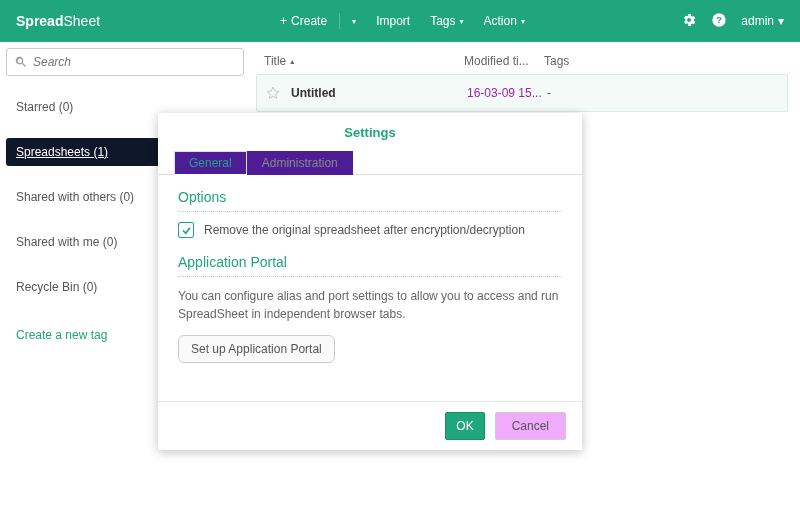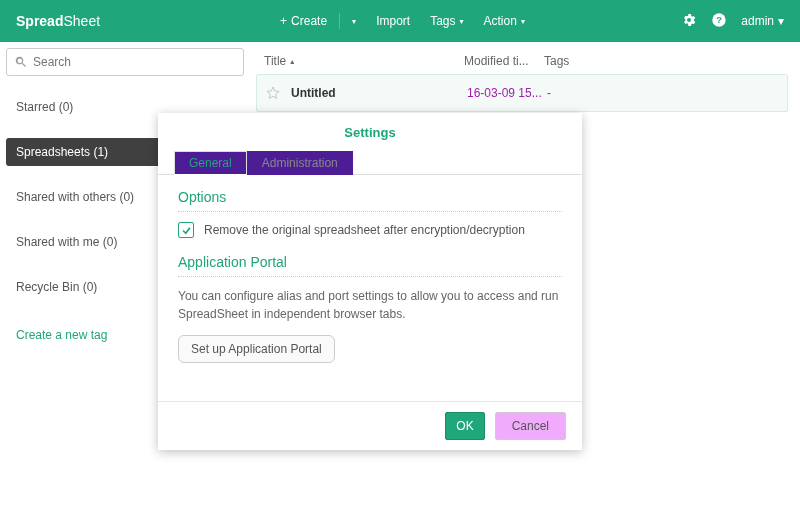--- a/index.html
+++ b/index.html
@@ -13,23 +13,23 @@
   .tb-btn .caret { font-size: 8px; }
   .divider { width: 1px; background: rgba(255,255,255,0.25); height: 16px; margin: 0 2px; }
   .tb-right { margin-left: auto; display: flex; align-items: center; gap: 14px; }
   .tb-icon svg { width: 16px; height: 16px; fill: #fff; }
   .tb-user { color: #fff; font-size: 12px; display: flex; align-items: center; gap: 4px; cursor: pointer; }
 
   .main { display: flex; height: calc(522px - 42px); }
   .sidebar { width: 250px; padding: 6px 6px; }
   .search-wrap { position: relative; margin-bottom: 6px; }
   .search-wrap svg { position: absolute; left: 8px; top: 50%; transform: translateY(-50%); width: 14px; height: 14px; fill: #999; }
-  .search-input { width: 100%; height: 28px; padding: 4px 8px 4px 26px; border: 1px solid #ccc; border-radius: 3px; font-size: 12px; color: #7f1d1d; }
+  .search-input { width: 100%; height: 28px; padding: 4px 8px 4px 26px; border: 1px solid #ccc; border-radius: 3px; font-size: 12px; font-style: italic; color: #7f1d1d; }
   .nav-item { padding: 7px 10px; color: #555; cursor: pointer; border-radius: 3px; margin: 17px 0; }
-  .nav-item.active { background: #404040; color: #fff; }
+  .nav-item.active { background: #0f172a; color: #fff; text-decoration: underline; }
   .create-tag { color: #1fa67a; padding: 10px 10px; cursor: pointer; margin-top: 6px; }
 
   .content { flex: 1; padding: 6px 12px 6px 6px; }
   .list-header { display: flex; padding: 6px 8px; color: #666; font-size: 12px; }
   .col-title { flex: 0 0 200px; display: flex; align-items: center; gap: 4px; }
   .col-mod { flex: 0 0 80px; }
   .col-tags { flex: 1; }
   .sort-caret { font-size: 8px; }
   .list-row { display: flex; align-items: center; padding: 10px 8px; background: #f3faf7; border: 1px solid #d6ece3; border-radius: 2px; }
   .star { width: 16px; height: 16px; margin-right: 10px; }

